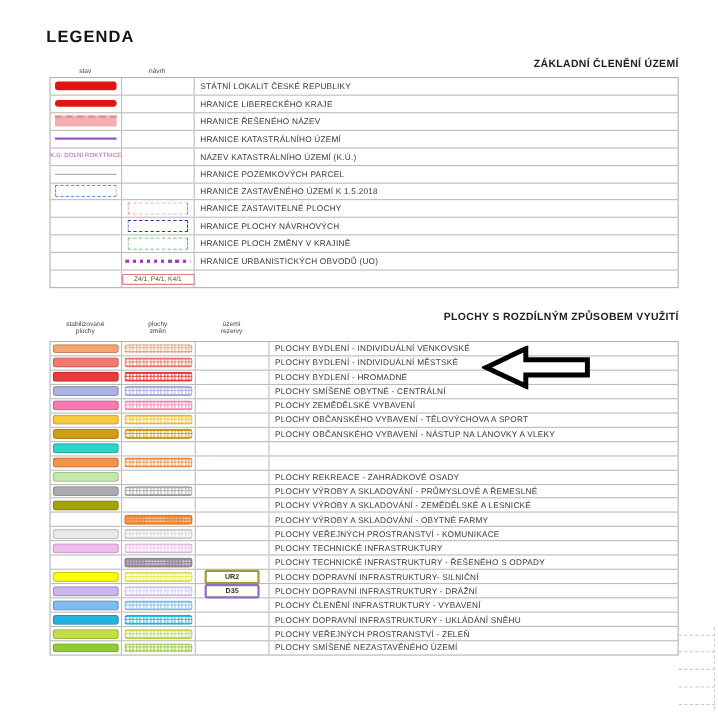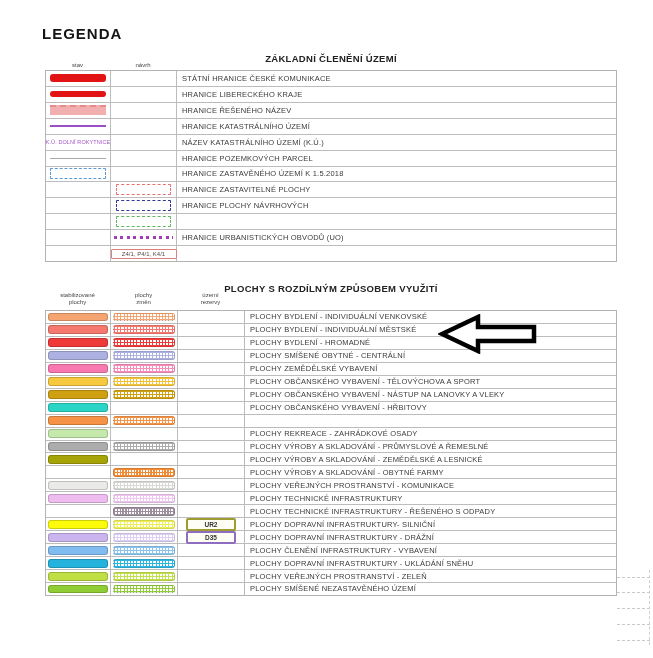--- a/index.html
+++ b/index.html
@@ -1,20 +1,20 @@
 <!DOCTYPE html>
 <html><head>
 <meta charset="utf-8">
 <style>
   html,body{margin:0;padding:0;background:#fff;}
   .page{position:relative;width:653px;height:658px;background:#fff;overflow:hidden;
         font-family:"Liberation Sans",sans-serif;color:#383838;}
   .page-title{position:absolute;left:42px;top:25px;font-size:15px;font-weight:bold;
         letter-spacing:1px;color:#141414;}
-  .sec-title{position:absolute;left:45px;width:572px;text-align:center;
+  .sec-title{position:absolute;left:45px;width:572px;text-align:right;
         font-size:9.5px;font-weight:bold;color:#222;letter-spacing:.3px;}
   .sec1-title{top:53px;}
   .sec2-title{top:283px;}
   .colheads{position:absolute;display:flex;font-size:6px;color:#444;}
   .t1-heads{left:45px;top:62px;}
   .t2-heads{left:45px;top:292px;}
   .colheads span{display:block;text-align:center;white-space:pre-line;line-height:1.2;}
   .ch-1{width:65px;} .ch-2{width:66px;} .ch2-1{width:65px;} .ch2-2{width:67px;} .ch2-3{width:67px;}
   .legend-table{position:absolute;left:45px;width:572px;display:flex;flex-direction:column;
         border:1px solid #b3b3b3;box-sizing:border-box;background:#fff;}
@@ -61,21 +61,21 @@
   <div class="colheads t1-heads">
     <span class="ch-1">stav</span>
     <span class="ch-2">návrh</span>
   </div>
   <div class="legend-table table1" id="table1">
       <div class="lt-row">
         <div class="cell c-stav">
           <div class="sym-bar" style="height: 8px; background: rgb(226, 19, 19);"></div>
         </div>
         <div class="cell c-navrh"></div>
-        <div class="cell c-label">STÁTNÍ HRANICE ČESKÉ KOMUNIKACE</div>
+        <div class="cell c-label">STÁTNÍ LOKALIT ČESKÉ REPUBLIKY</div>
       </div>
       <div class="lt-row">
         <div class="cell c-stav">
           <div class="sym-bar" style="height: 6px; background: rgb(226, 19, 19);"></div>
         </div>
         <div class="cell c-navrh"></div>
         <div class="cell c-label">HRANICE LIBERECKÉHO KRAJE</div>
       </div>
       <div class="lt-row">
         <div class="cell c-stav">
@@ -124,20 +124,21 @@
         <div class="cell c-navrh">
           <div class="sym-dotted-rect" style="border-color: rgb(48, 56, 155);"></div>
         </div>
         <div class="cell c-label">HRANICE PLOCHY NÁVRHOVÝCH</div>
       </div>
       <div class="lt-row">
         <div class="cell c-stav"></div>
         <div class="cell c-navrh">
           <div class="sym-dotted-rect" style="border-color: rgb(92, 184, 92);"></div>
         </div>
+        <div class="cell c-label">HRANICE PLOCH ZMĚNY V KRAJINĚ</div>
       </div>
       <div class="lt-row">
         <div class="cell c-stav"></div>
         <div class="cell c-navrh">
           <div class="sym-dotted-line" style="background: repeating-linear-gradient(90deg, rgb(162, 59, 184) 0px, rgb(162, 59, 184) 3px, transparent 3px, transparent 6.5px);"></div>
         </div>
         <div class="cell c-label">HRANICE URBANISTICKÝCH OBVODŮ (UO)</div>
       </div>
       <div class="lt-row">
         <div class="cell c-stav"></div>
@@ -226,21 +227,20 @@
         </div>
         <div class="cell c2-rez"></div>
         <div class="cell c-label">PLOCHY OBČANSKÉHO VYBAVENÍ - NÁSTUP NA LANOVKY A VLEKY</div>
       </div>
       <div class="lt-row">
         <div class="cell c2-stab">
           <div class="swatch" style="background: rgb(42, 213, 198);"></div>
         </div>
         <div class="cell c2-zmen"></div>
         <div class="cell c2-rez"></div>
-        <div class="cell c-label">PLOCHY OBČANSKÉHO VYBAVENÍ - HŘBITOVY</div>
       </div>
       <div class="lt-row">
         <div class="cell c2-stab">
           <div class="swatch" style="background: rgb(246, 146, 69);"></div>
         </div>
         <div class="cell c2-zmen">
           <div class="swatch hatch" style="background: repeating-linear-gradient(0deg, rgb(246, 146, 69) 0px, rgb(246, 146, 69) 1px, transparent 1px, transparent 3.2px), repeating-linear-gradient(90deg, rgb(246, 146, 69) 0px, rgb(246, 146, 69) 1px, transparent 1px, transparent 3.2px), rgb(255, 255, 255);"></div>
         </div>
         <div class="cell c2-rez"></div>
       </div>

